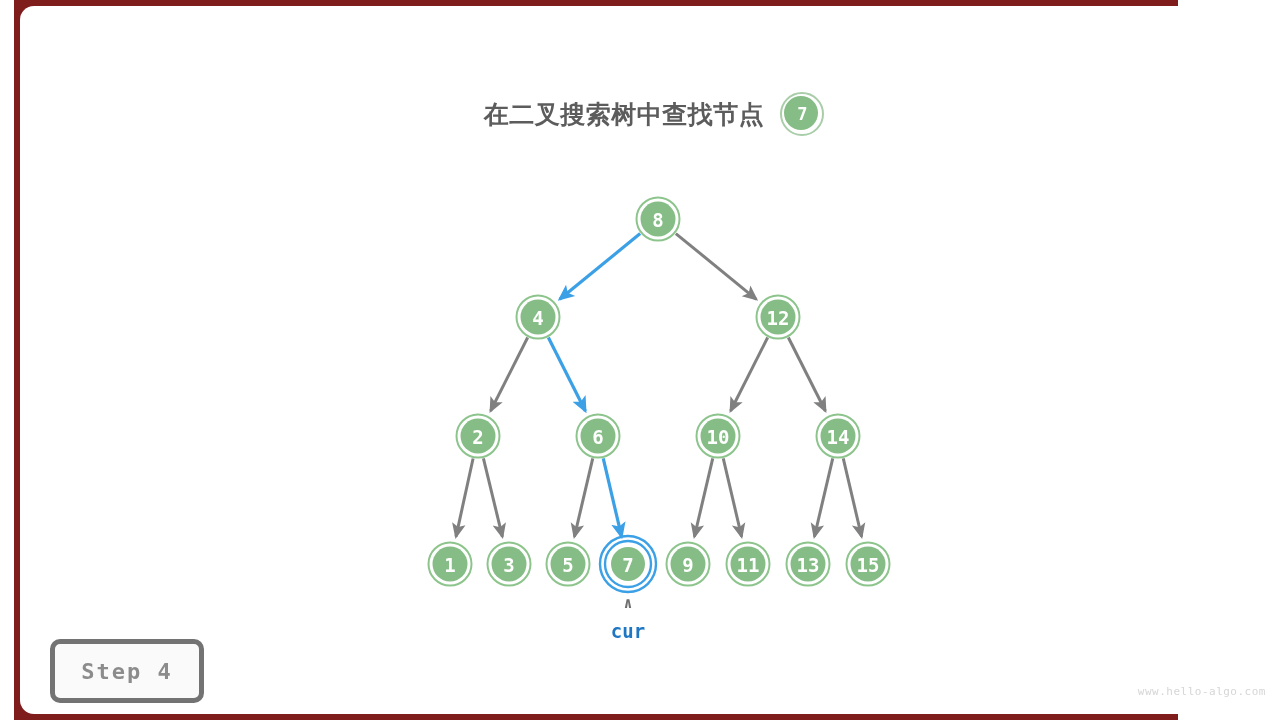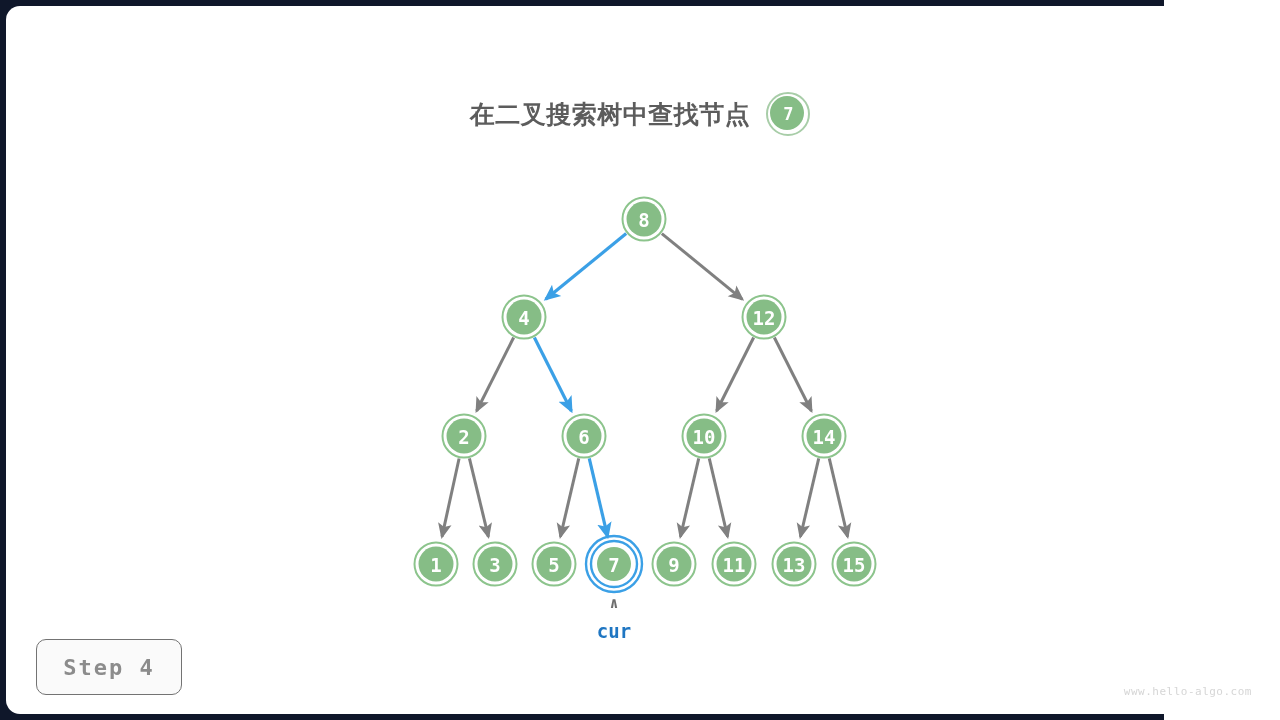--- a/index.html
+++ b/index.html
@@ -10,21 +10,22 @@
   body {
     width: 1280px;
     height: 720px;
     overflow: hidden;
     font-family: "Liberation Sans", sans-serif;
   }
   #page {
     position: relative;
     width: 1164px;
     height: 720px;
-    background: #0f172a;
+    background: #7f1d1d;
+    margin-left: 14px;
   }
   #canvas {
     position: absolute;
     left: 6px;
     top: 6px;
     width: 1268px;
     height: 708px;
     background: #ffffff;
     border-radius: 14px;
     overflow: hidden;
@@ -110,21 +111,21 @@
     font-weight: bold;
     text-anchor: middle;
   }
   
   #step-box {
     position: absolute;
     left: 30px;
     top: 633px;
     width: 144px;
     height: 54px;
-    border: 1px solid #737373;
+    border: 5px solid #737373;
     border-radius: 10px;
     background: #fafafa;
     display: flex;
     align-items: center;
     justify-content: center;
   }
   #step-label {
     font-family: "DejaVu Sans Mono", "Liberation Mono", monospace;
     font-size: 22px;
     font-weight: bold;

